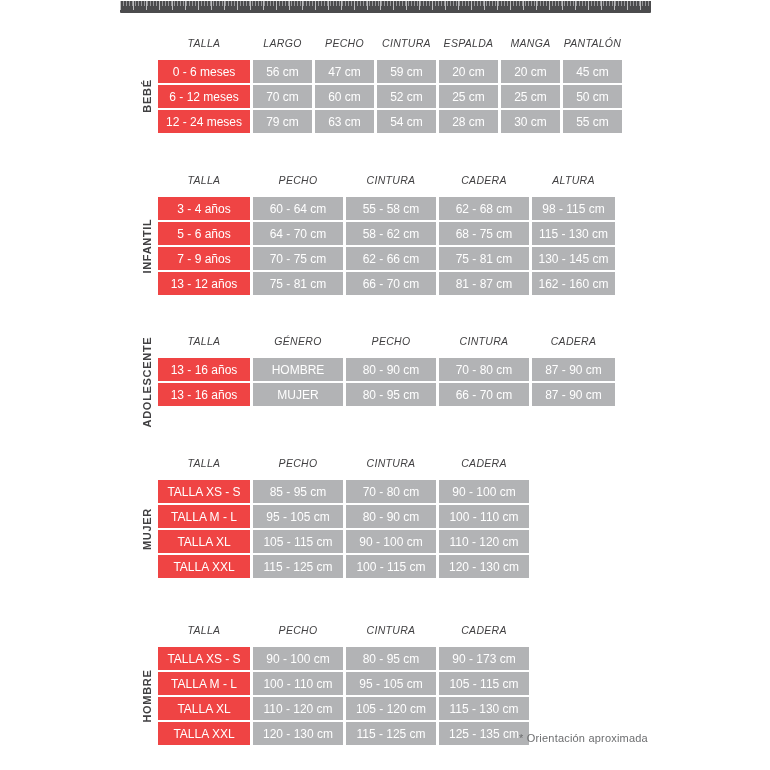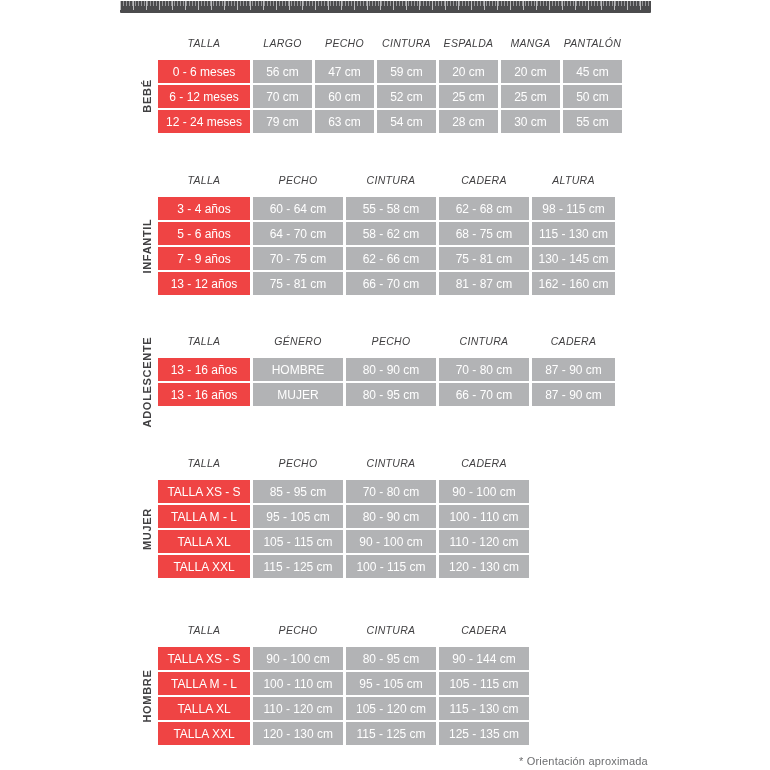--- a/index.html
+++ b/index.html
@@ -56,21 +56,21 @@
     white-space:nowrap;
     transform:translate(-50%,-50%) rotate(-90deg);
   }
   #sec-bebe .vlabel{top:60px;}
   #sec-infantil .vlabel{top:73px;}
   #sec-adolescente .vlabel{top:48px;}
   #sec-mujer .vlabel{top:73px;}
   #sec-hombre .vlabel{top:73px;}
 
   .footnote{
-    position:absolute;left:519px;top:755px;
+    position:absolute;left:519px;top:732px;
     font-size:11px;color:#6d6e70;letter-spacing:0.2px;
   }
 </style>
 </head>
 <body>
 
 <div class="page">
 
   <div class="ruler"></div>
 
@@ -151,21 +151,21 @@
   <section class="sec" id="sec-hombre">
     <span class="vlabel">HOMBRE</span>
     <div>
       <div class="thead cols-4">
           <div class="th">TALLA</div>
           <div class="th">PECHO</div>
           <div class="th">CINTURA</div>
           <div class="th">CADERA</div>
         </div>
       <div class="tbody cols-4">
-          <div class="trow"><div class="cell cell-dark">TALLA XS - S</div><div class="cell cell-light">90 - 100 cm</div><div class="cell cell-light">80 - 95 cm</div><div class="cell cell-light">90 - 144 cm</div></div>
+          <div class="trow"><div class="cell cell-dark">TALLA XS - S</div><div class="cell cell-light">90 - 100 cm</div><div class="cell cell-light">80 - 95 cm</div><div class="cell cell-light">90 - 173 cm</div></div>
           <div class="trow"><div class="cell cell-dark">TALLA M - L</div><div class="cell cell-light">100 - 110 cm</div><div class="cell cell-light">95 - 105 cm</div><div class="cell cell-light">105 - 115 cm</div></div>
           <div class="trow"><div class="cell cell-dark">TALLA XL</div><div class="cell cell-light">110 - 120 cm</div><div class="cell cell-light">105 - 120 cm</div><div class="cell cell-light">115 - 130 cm</div></div>
           <div class="trow"><div class="cell cell-dark">TALLA XXL</div><div class="cell cell-light">120 - 130 cm</div><div class="cell cell-light">115 - 125 cm</div><div class="cell cell-light">125 - 135 cm</div></div>
         </div>
     </div>
   </section>
 
   <div class="footnote">* Orientación aproximada</div>
 
 </div>

